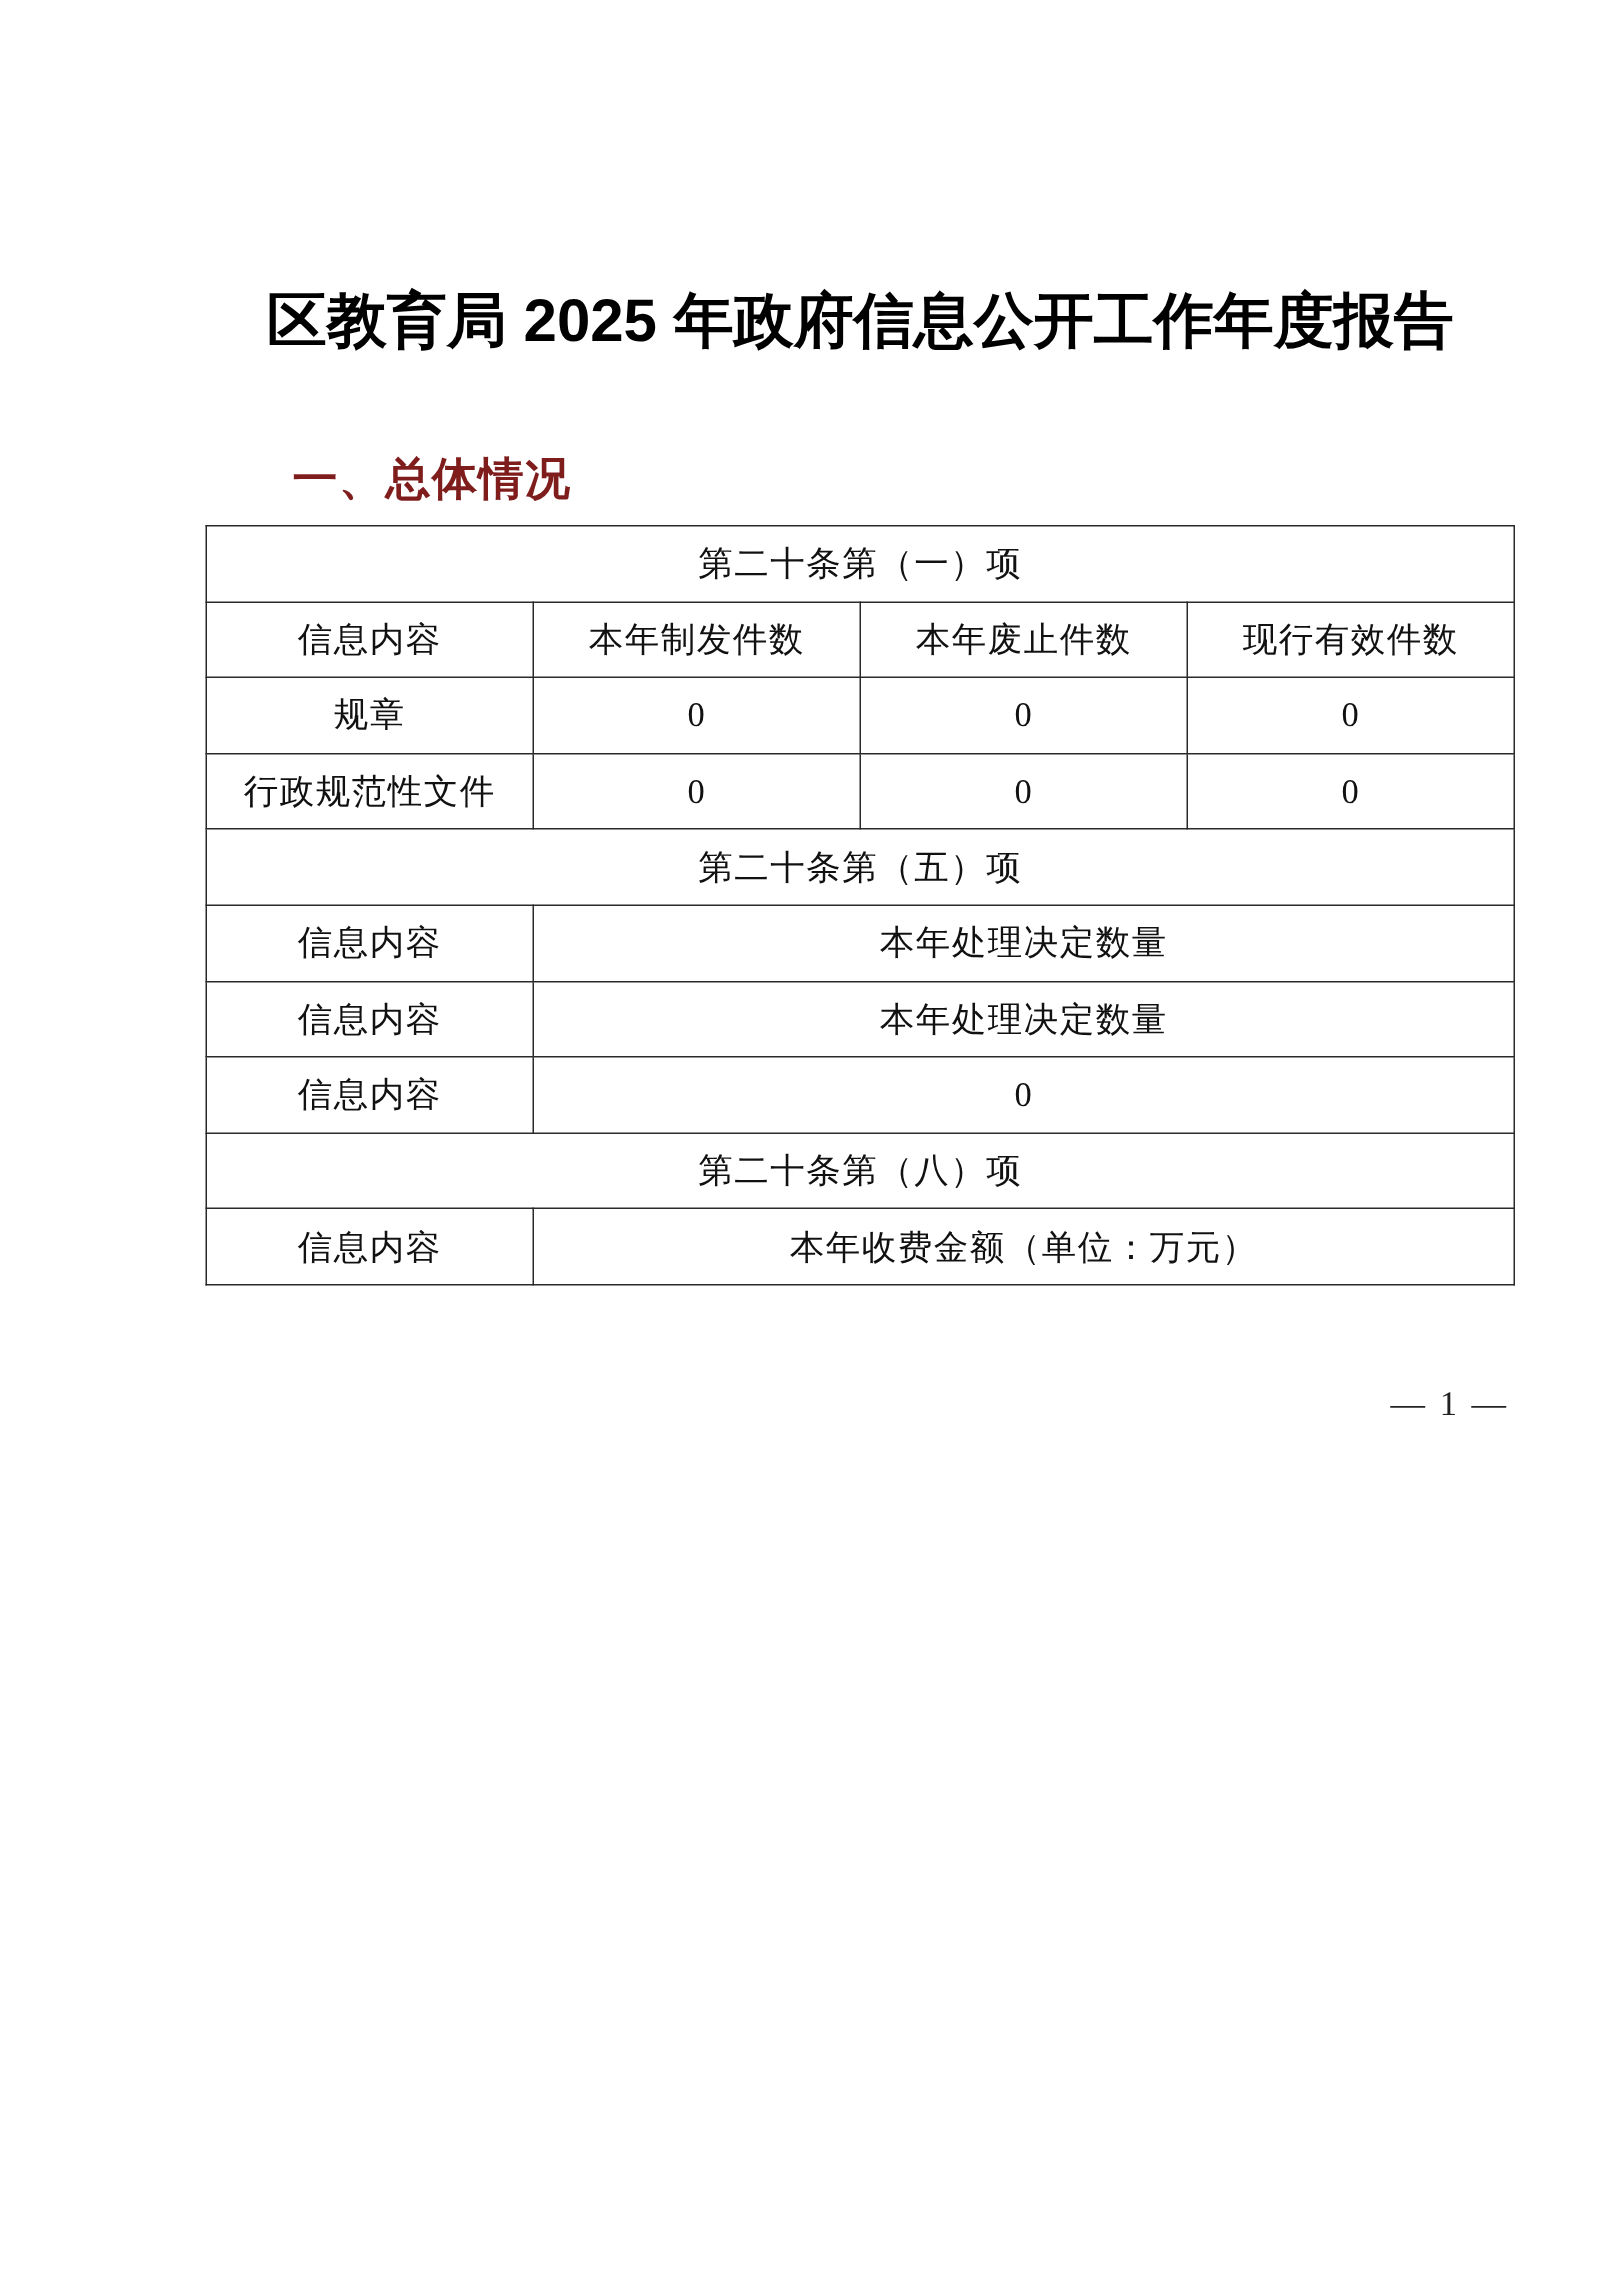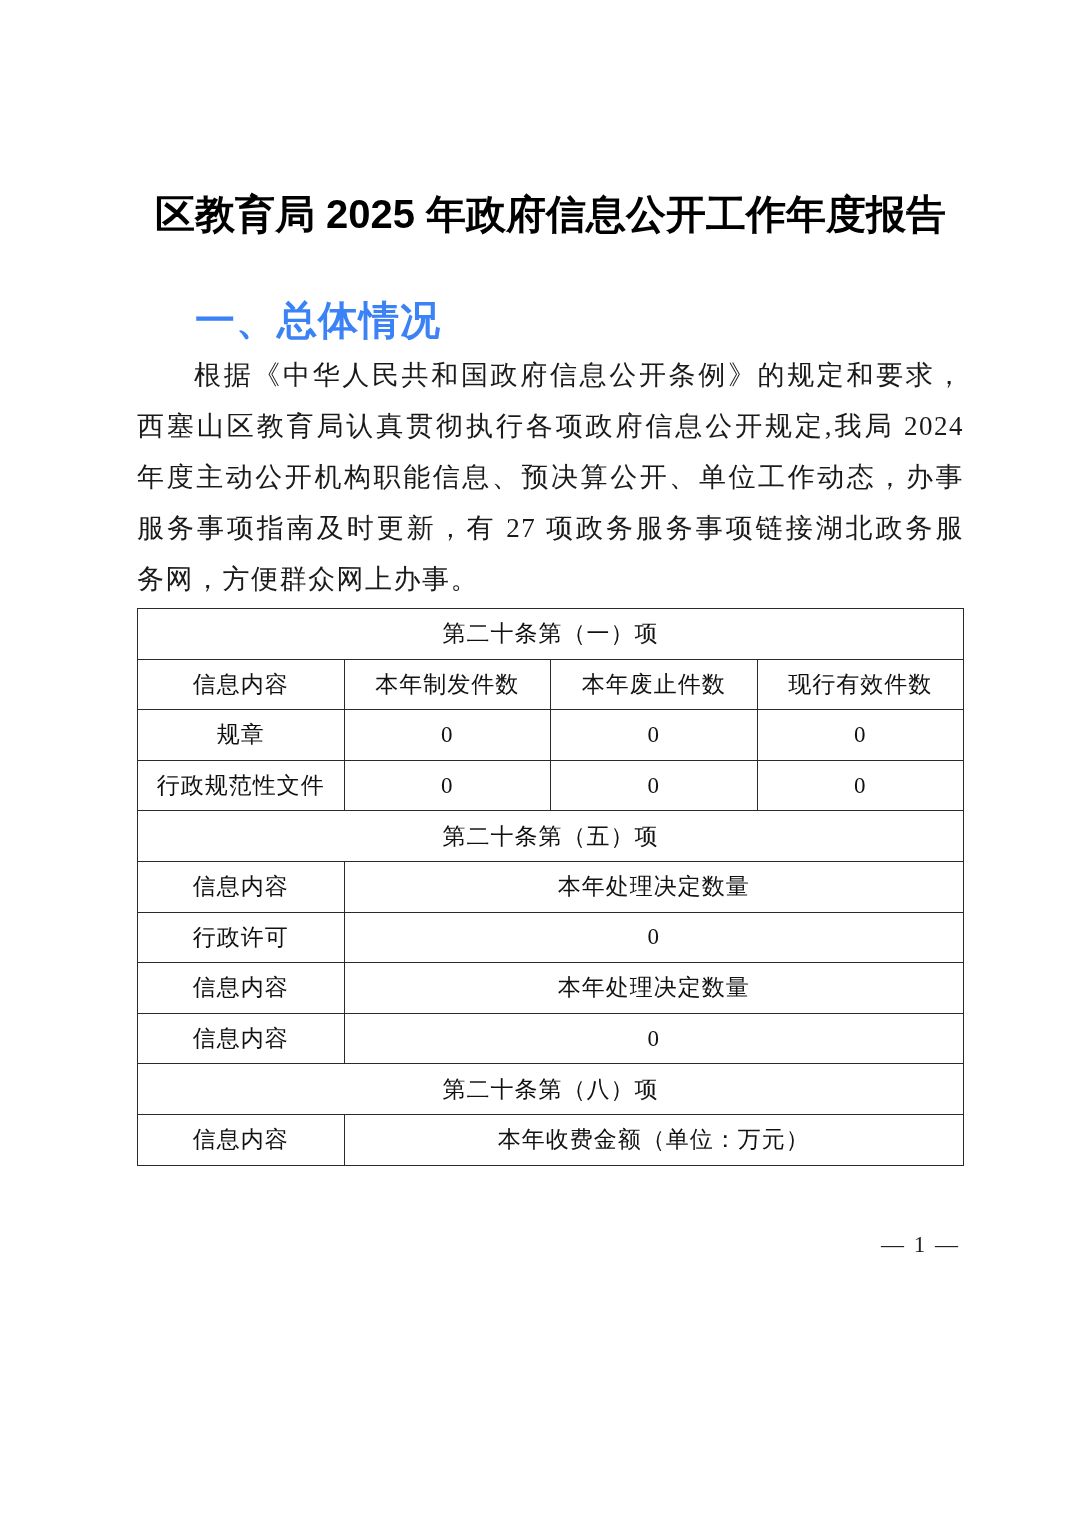--- a/index.html
+++ b/index.html
@@ -11,42 +11,42 @@
     width: 1074px;
     height: 1520px;
     position: relative;
     color: #1a1a1a;
     font-family: "Liberation Serif", serif;
   }
   .page {
     box-sizing: border-box;
     width: 1074px;
     height: 1520px;
-    padding: 190px 110px 0 137px;
+    padding: 190px 64px 0 137px;
     overflow: hidden;
   }
   .doc-title {
     margin: 0;
     text-align: center;
     font-family: "Liberation Sans", sans-serif;
     font-weight: bold;
     font-size: 40px;
     line-height: 48px;
     color: #000000;
     letter-spacing: 0px;
     white-space: nowrap;
   }
   .sec-heading {
     margin: 12px;
     margin-left: 58px;
     font-family: "Liberation Sans", sans-serif;
     font-weight: bold;
-    font-size: 40px;
+    font-size: 30px;
     line-height: 36px;
-    color: #3b82f6;
+    color: #7f1d1d;
     letter-spacing: 1px;
   }
   .sec-heading.first {
     margin-top: 64px;
   }
   .sec-heading.second {
     margin-top: 5px;
   }
   .para {
     margin-top: 12px;
@@ -96,27 +96,20 @@
 </style>
 </head>
 <body>
 
 <div class="page">
 
   <h1 class="doc-title">区教育局 2025 年政府信息公开工作年度报告</h1>
 
   <h2 class="sec-heading first">一、总体情况</h2>
 
-  <div class="para">
-    <div class="para-line indent">根据《中华人民共和国政府信息公开条例》的规定和要求，</div>
-    <div class="para-line">西塞山区教育局认真贯彻执行各项政府信息公开规定,我局 2024</div>
-    <div class="para-line">年度主动公开机构职能信息、预决算公开、单位工作动态，办事</div>
-    <div class="para-line">服务事项指南及时更新，有 27 项政务服务事项链接湖北政务服</div>
-    <div class="para-line last">务网，方便群众网上办事。</div>
-  </div>
 
 
   <table class="report-table">
     <colgroup>
       <col style="width:25%">
         <col style="width:25%">
         <col style="width:25%">
         <col style="width:25%">
     </colgroup>
     <tbody>
@@ -143,24 +136,20 @@
         <td>0</td>
       </tr>
 
       <tr>
         <td colspan="4">第二十条第（五）项</td>
       </tr>
       <tr>
         <td>信息内容</td>
         <td colspan="3">本年处理决定数量</td>
       </tr>
-      <tr>
-        <td>行政许可</td>
-        <td colspan="3">0</td>
-      </tr>
 
       <tr>
         <td>信息内容</td>
         <td colspan="3">本年处理决定数量</td>
       </tr>
       <tr>
         <td>信息内容</td>
         <td colspan="3">0</td>
       </tr>
 

